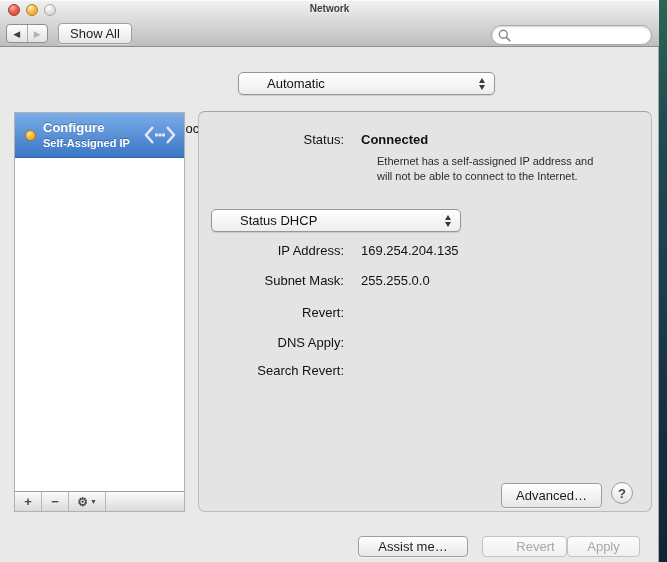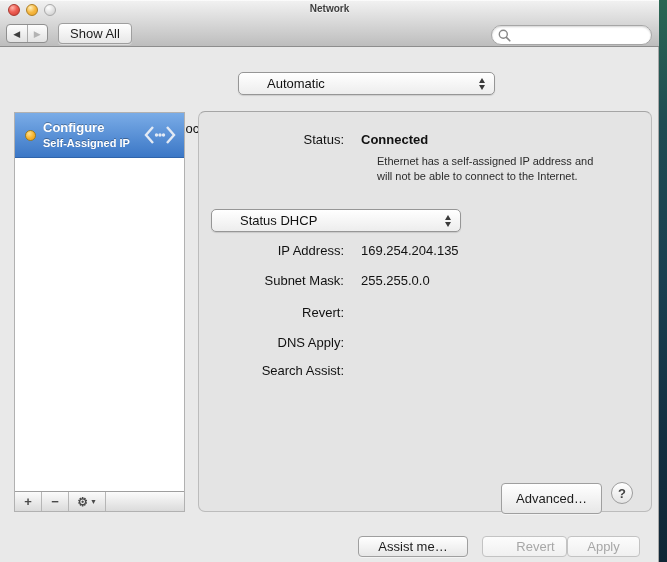--- a/index.html
+++ b/index.html
@@ -88,21 +88,21 @@
     background: #e4e4e4; border: 1px solid #bcbcbc; border-top-color: #a5a5a5; border-radius: 7px; }
   .prow { position: absolute; left: 0; width: 100%; display: flex; align-items: center; height: 16px; }
   .plabel { width: 145px; text-align: right; font-size: 13px; color: #111; flex: none; }
   .pvalue { margin-left: 17px; font-size: 13px; color: #111; }
   .pvalue.bold { font-weight: bold; }
   .prow.popup-row { height: 23px; }
   .popup.ipv4 { width: 250px; height: 23px; margin-left: 12px; flex: none; }
   .status-desc { position: absolute; left: 162px; top: 42px; width: 272px; font-size: 11px;
     line-height: 15px; color: #2b2b2b; margin-left: 16px; }
 
-  .advanced { position: absolute; left: 302px; top: 371px; width: 101px; height: 31px; }
+  .advanced { position: absolute; left: 302px; top: 371px; width: 101px; height: 25px; }
   .help { position: absolute; left: 412px; top: 370px; width: 22px; height: 22px; border-radius: 50%;
     border: 1px solid #9d9d9d; background: linear-gradient(#ffffff, #e4e4e4);
     font-size: 13px; font-weight: bold; color: #444; display: flex; align-items: center;
     justify-content: center; font-family: inherit; }
 
   
   .assist { position: absolute; left: 358px; top: 536px; width: 110px; height: 21px; }
   .revert { position: absolute; left: 482px; top: 536px; width: 85px; height: 21px; padding-left: 22px; }
   .apply  { position: absolute; left: 567px; top: 536px; width: 73px; height: 21px; }
 </style>
@@ -211,21 +211,21 @@
         <span class="plabel">Revert:</span>
         <span class="pvalue"></span>
       </div>
 
       <div class="prow" style="top:222px;">
         <span class="plabel">DNS Apply:</span>
         <span class="pvalue"></span>
       </div>
 
       <div class="prow" style="top:250px;">
-        <span class="plabel">Search Assist:</span>
+        <span class="plabel">Search Revert:</span>
         <span class="pvalue"></span>
       </div>
 
       <button class="btn advanced">Advanced…</button>
       <button class="help">?</button>
     </div>
 
     <button class="btn assist">Assist me…</button>
     <button class="btn disabled revert">Revert</button>
     <button class="btn disabled apply">Apply</button>

